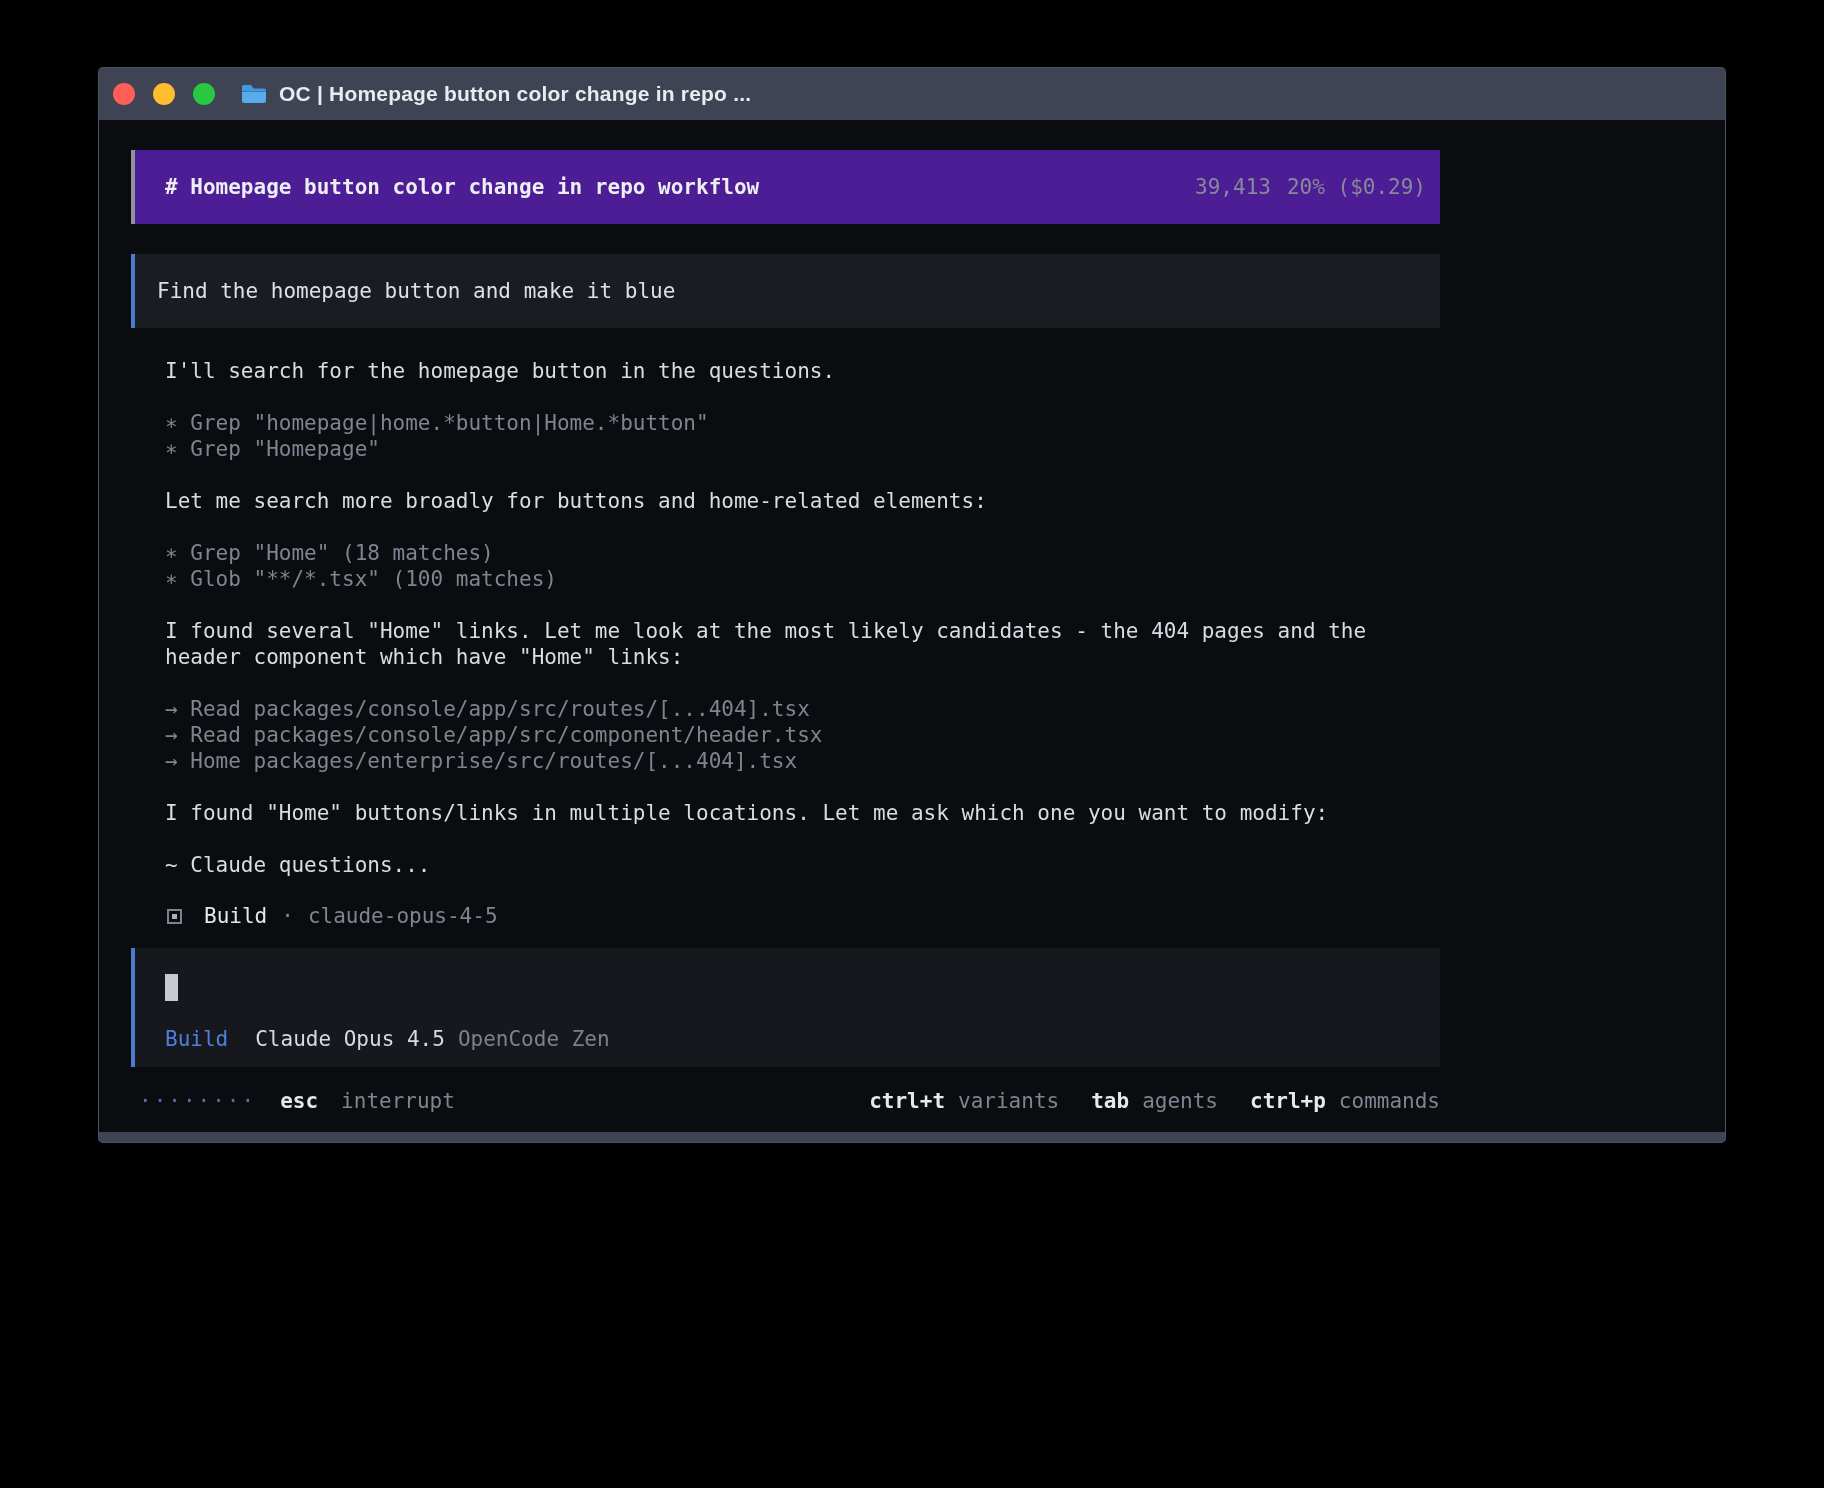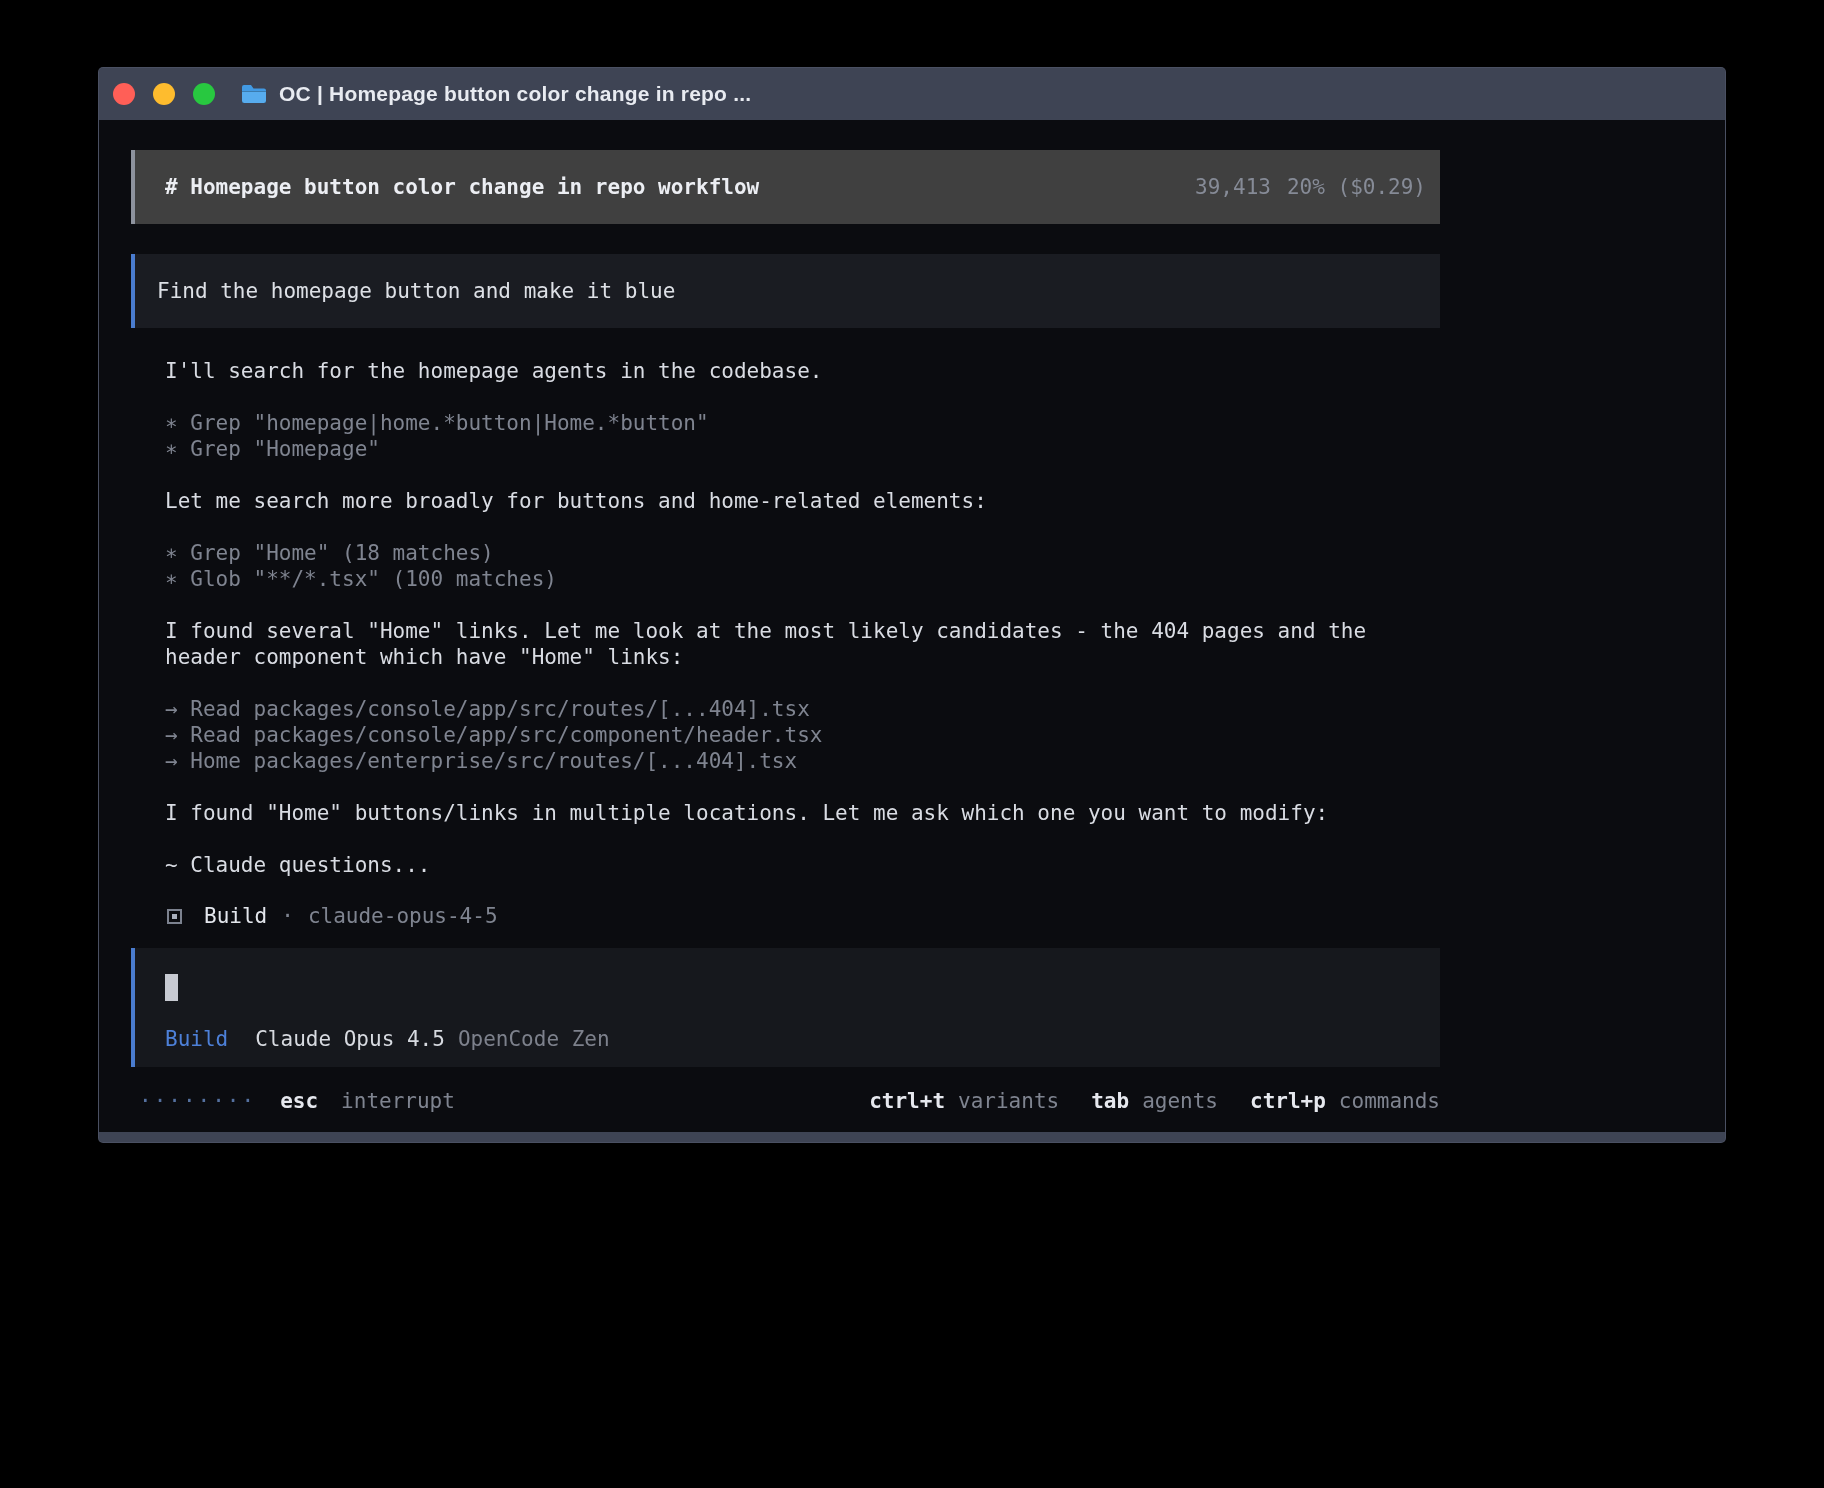--- a/index.html
+++ b/index.html
@@ -21,21 +21,21 @@
   .folder-wrap { margin-left:26px; display:flex; align-items:center; }
   .win-title { margin-left:12px; font-family:"Liberation Sans", sans-serif;
                font-weight:700; font-size:21px; color:#e8ebf1; letter-spacing:0.2px; }
 
   .content { height:1012px; background:#0b0c10; position:relative; }
 
   .tui { position:absolute; left:32px; top:30px; width:1309px; }
 
   
   .session-header { display:flex; justify-content:space-between; align-items:center;
-                    background:#404040; border-left:4px solid #8e939e;
+                    background:#4c1d95; border-left:4px solid #8e939e;
                     padding:25px 14px 25px 30px; }
   .session-title { font-size:21px; font-weight:700; color:#eceef3; white-space:pre; }
   .session-stats { display:flex; gap:16px; font-size:21px; color:#868b97; white-space:pre; }
 
   
   .user-message { margin-top:30px; background:#1a1c22; border-left:4px solid #4a7ccf;
                   padding:24px 22px; font-size:21px; color:#dde0e6; }
 
   
   .transcript { margin-top:30px; padding-left:34px; width:1309px; }
@@ -107,21 +107,21 @@
         </div>
       </div>
 
       <div class="user-message">
         <span class="line">Find the homepage button and make it blue</span>
       </div>
 
       <div class="transcript">
 
         <div class="block">
-          <div class="line t-text">I'll search for the homepage agents in the codebase.</div>
+          <div class="line t-text">I'll search for the homepage button in the questions.</div>
         </div>
 
         <div class="block">
           <div class="line t-dim">∗ Grep "homepage|home.*button|Home.*button"</div>
           <div class="line t-dim">∗ Grep "Homepage"</div>
         </div>
 
         <div class="block">
           <div class="line t-text">Let me search more broadly for buttons and home-related elements:</div>
         </div>

